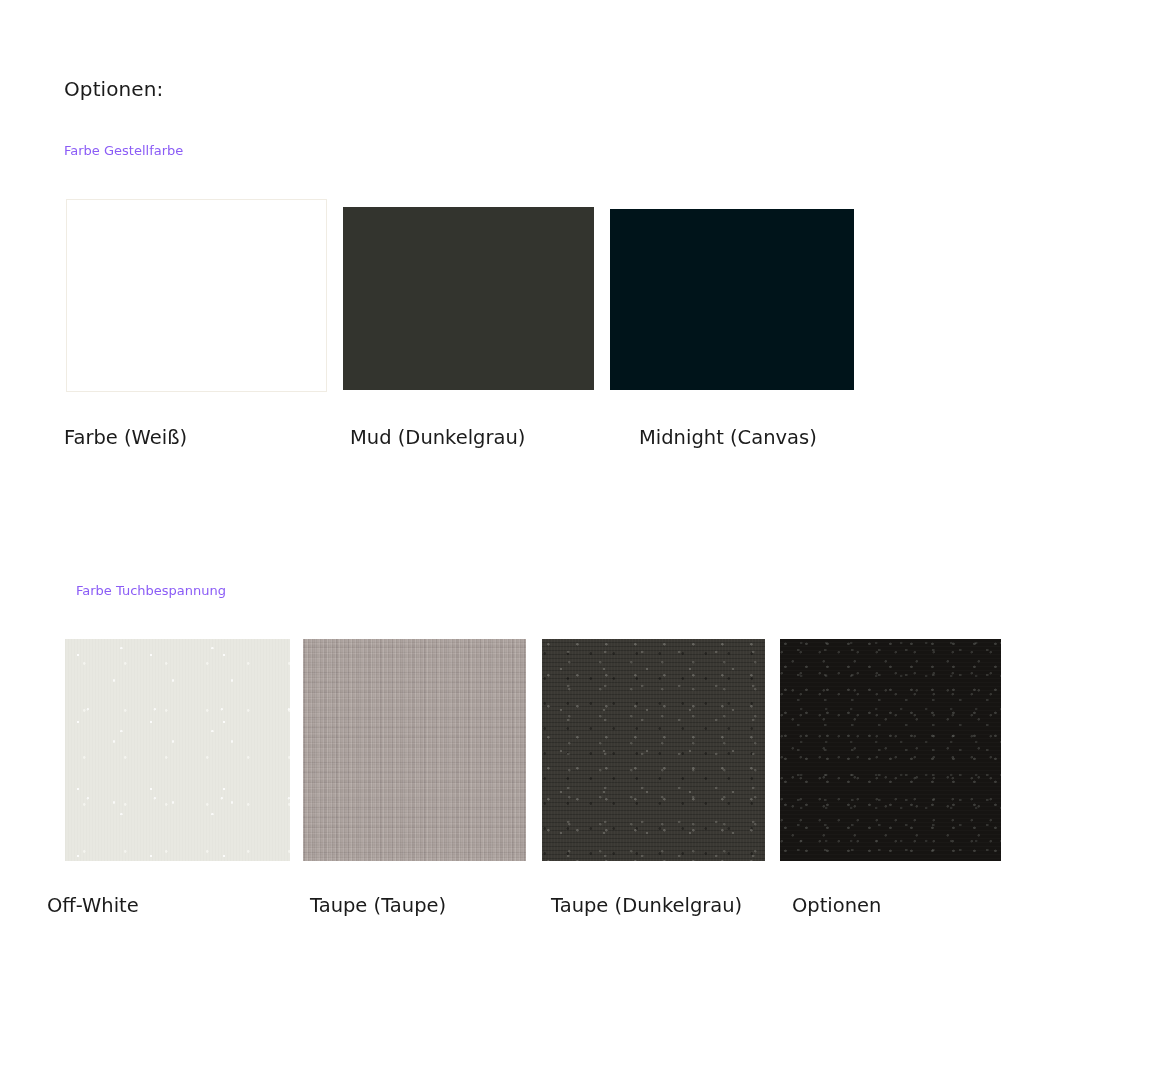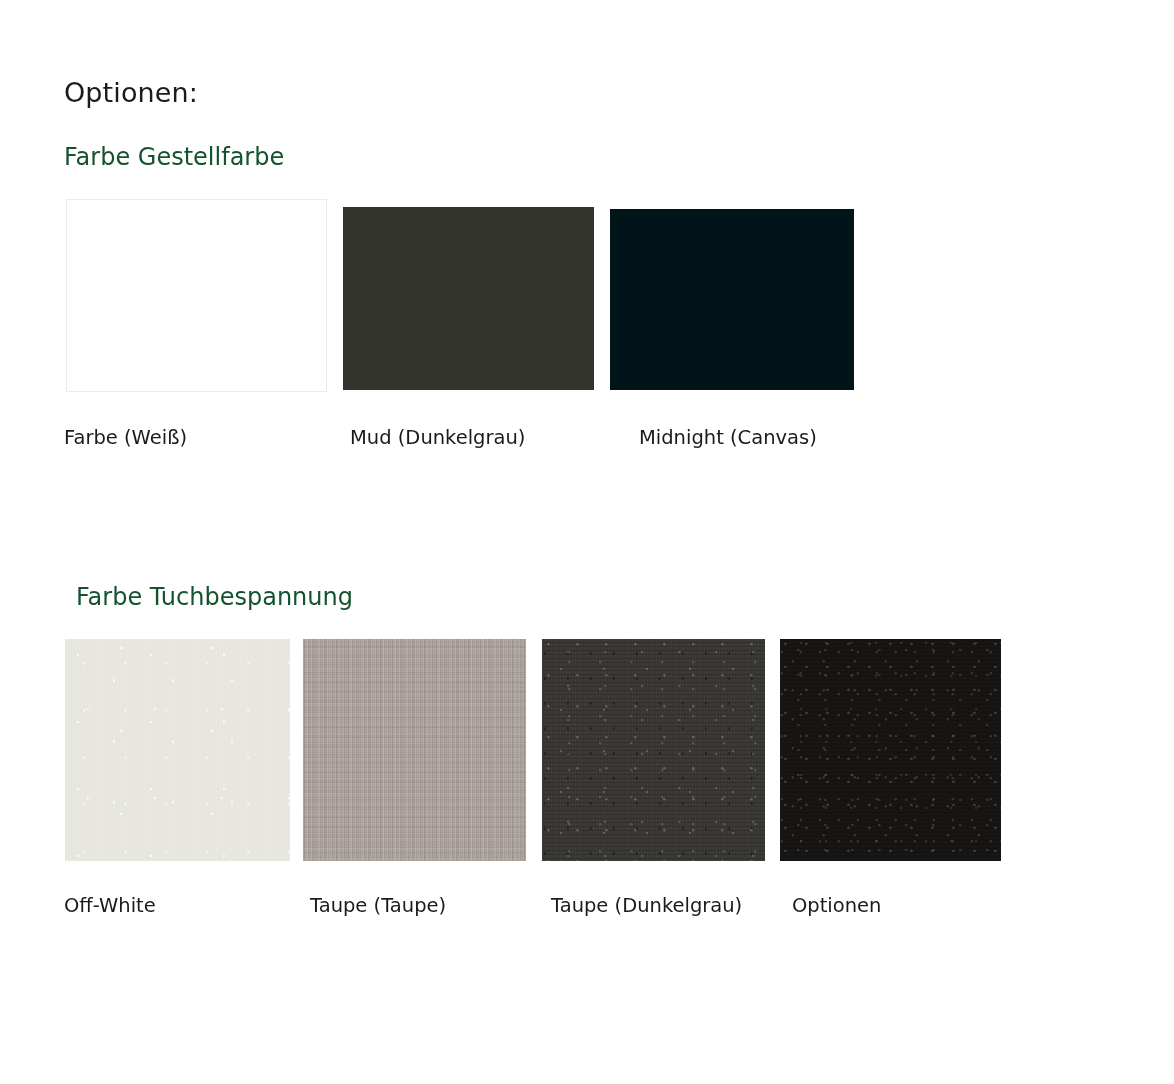--- a/index.html
+++ b/index.html
@@ -21,35 +21,35 @@
   .page {
     position: absolute;
     inset: 0;
   }
 
   
   .options-title {
     position: absolute;
     left: 64px;
     top: 78px;
-    font-size: 27px;
+    font-size: 20px;
     font-weight: 400;
     line-height: 1.1;
     letter-spacing: 0.1px;
     color: #1b1b1b;
     margin: 0;
     white-space: nowrap;
   }
 
   .group-title {
     position: absolute;
-    font-size: 24px;
+    font-size: 13px;
     font-weight: 400;
     line-height: 1.1;
-    color: #14532d;
+    color: #8b5cf6;
     margin: 0;
     white-space: nowrap;
   }
   .group-title.g1 { left: 64px; top: 144px; }
   .group-title.g2 { left: 64px; top: 584px; margin-left: 12px; }
 
   
   .swatch-group { position: absolute; left: 0; top: 0; }
 
   .swatch-item { position: absolute; }
@@ -179,21 +179,21 @@
 
   </div>
 
   <h2 class="group-title g2">Farbe Tuchbespannung</h2>
 
   <div class="swatch-group">
 
     <div class="swatch-item" style="left:65px; top:639px; width:225px; height:222px;">
       <span class="swatch sw-offwhite"></span>
     </div>
-    <span class="swatch-label" style="left:64px; top:895px;">Off-White</span>
+    <span class="swatch-label" style="left:47px; top:895px;">Off-White</span>
 
     <div class="swatch-item" style="left:303px; top:639px; width:223px; height:222px;">
       <span class="swatch sw-canvas"></span>
     </div>
     <span class="swatch-label" style="left:310px; top:895px;">Taupe (Taupe)</span>
 
     <div class="swatch-item" style="left:542px; top:639px; width:223px; height:222px;">
       <span class="swatch sw-flanel"></span>
     </div>
     <span class="swatch-label" style="left:551px; top:895px;">Taupe (Dunkelgrau)</span>

